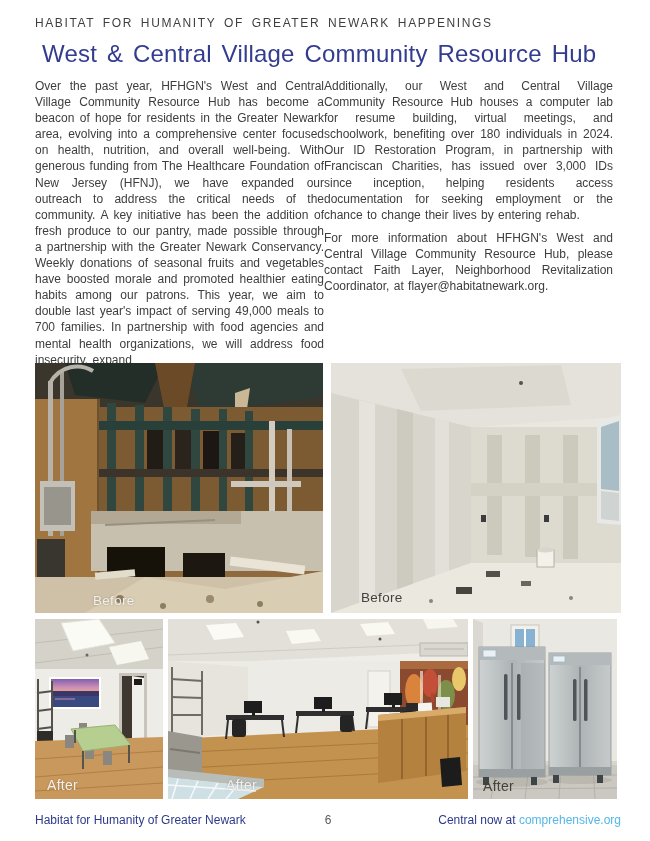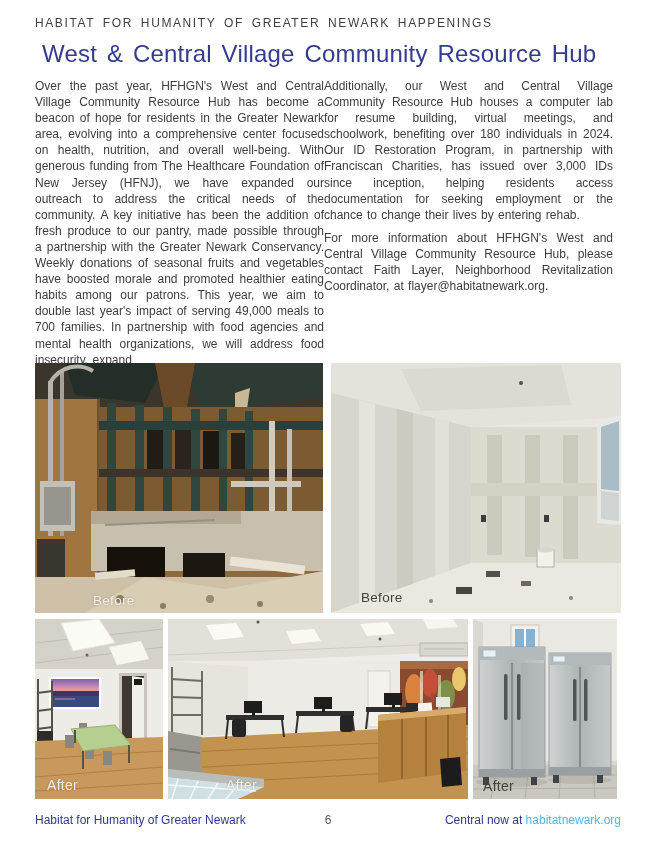--- a/index.html
+++ b/index.html
@@ -329,16 +329,16 @@
         <rect x="80" y="156" width="6" height="8" fill="#3f4446"></rect>
           <rect x="124" y="156" width="6" height="8" fill="#3f4446"></rect>
       </svg>
       <span class="photo-label label-dark" style="left:10px;bottom:5px;font-size:14px;">After</span>
     </figure>
   </div>
 
   <div class="footer">
     <span class="footer-org">Habitat for Humanity of Greater Newark</span>
     <span class="footer-page">6</span>
-    <span class="footer-donate"><span>Central now at </span><span class="link">habitatnewark.org</span></span>
+    <span class="footer-donate"><span>Central now at </span><span class="link">comprehensive.org</span></span>
   </div>
 
 </div>
 
 </body></html>

